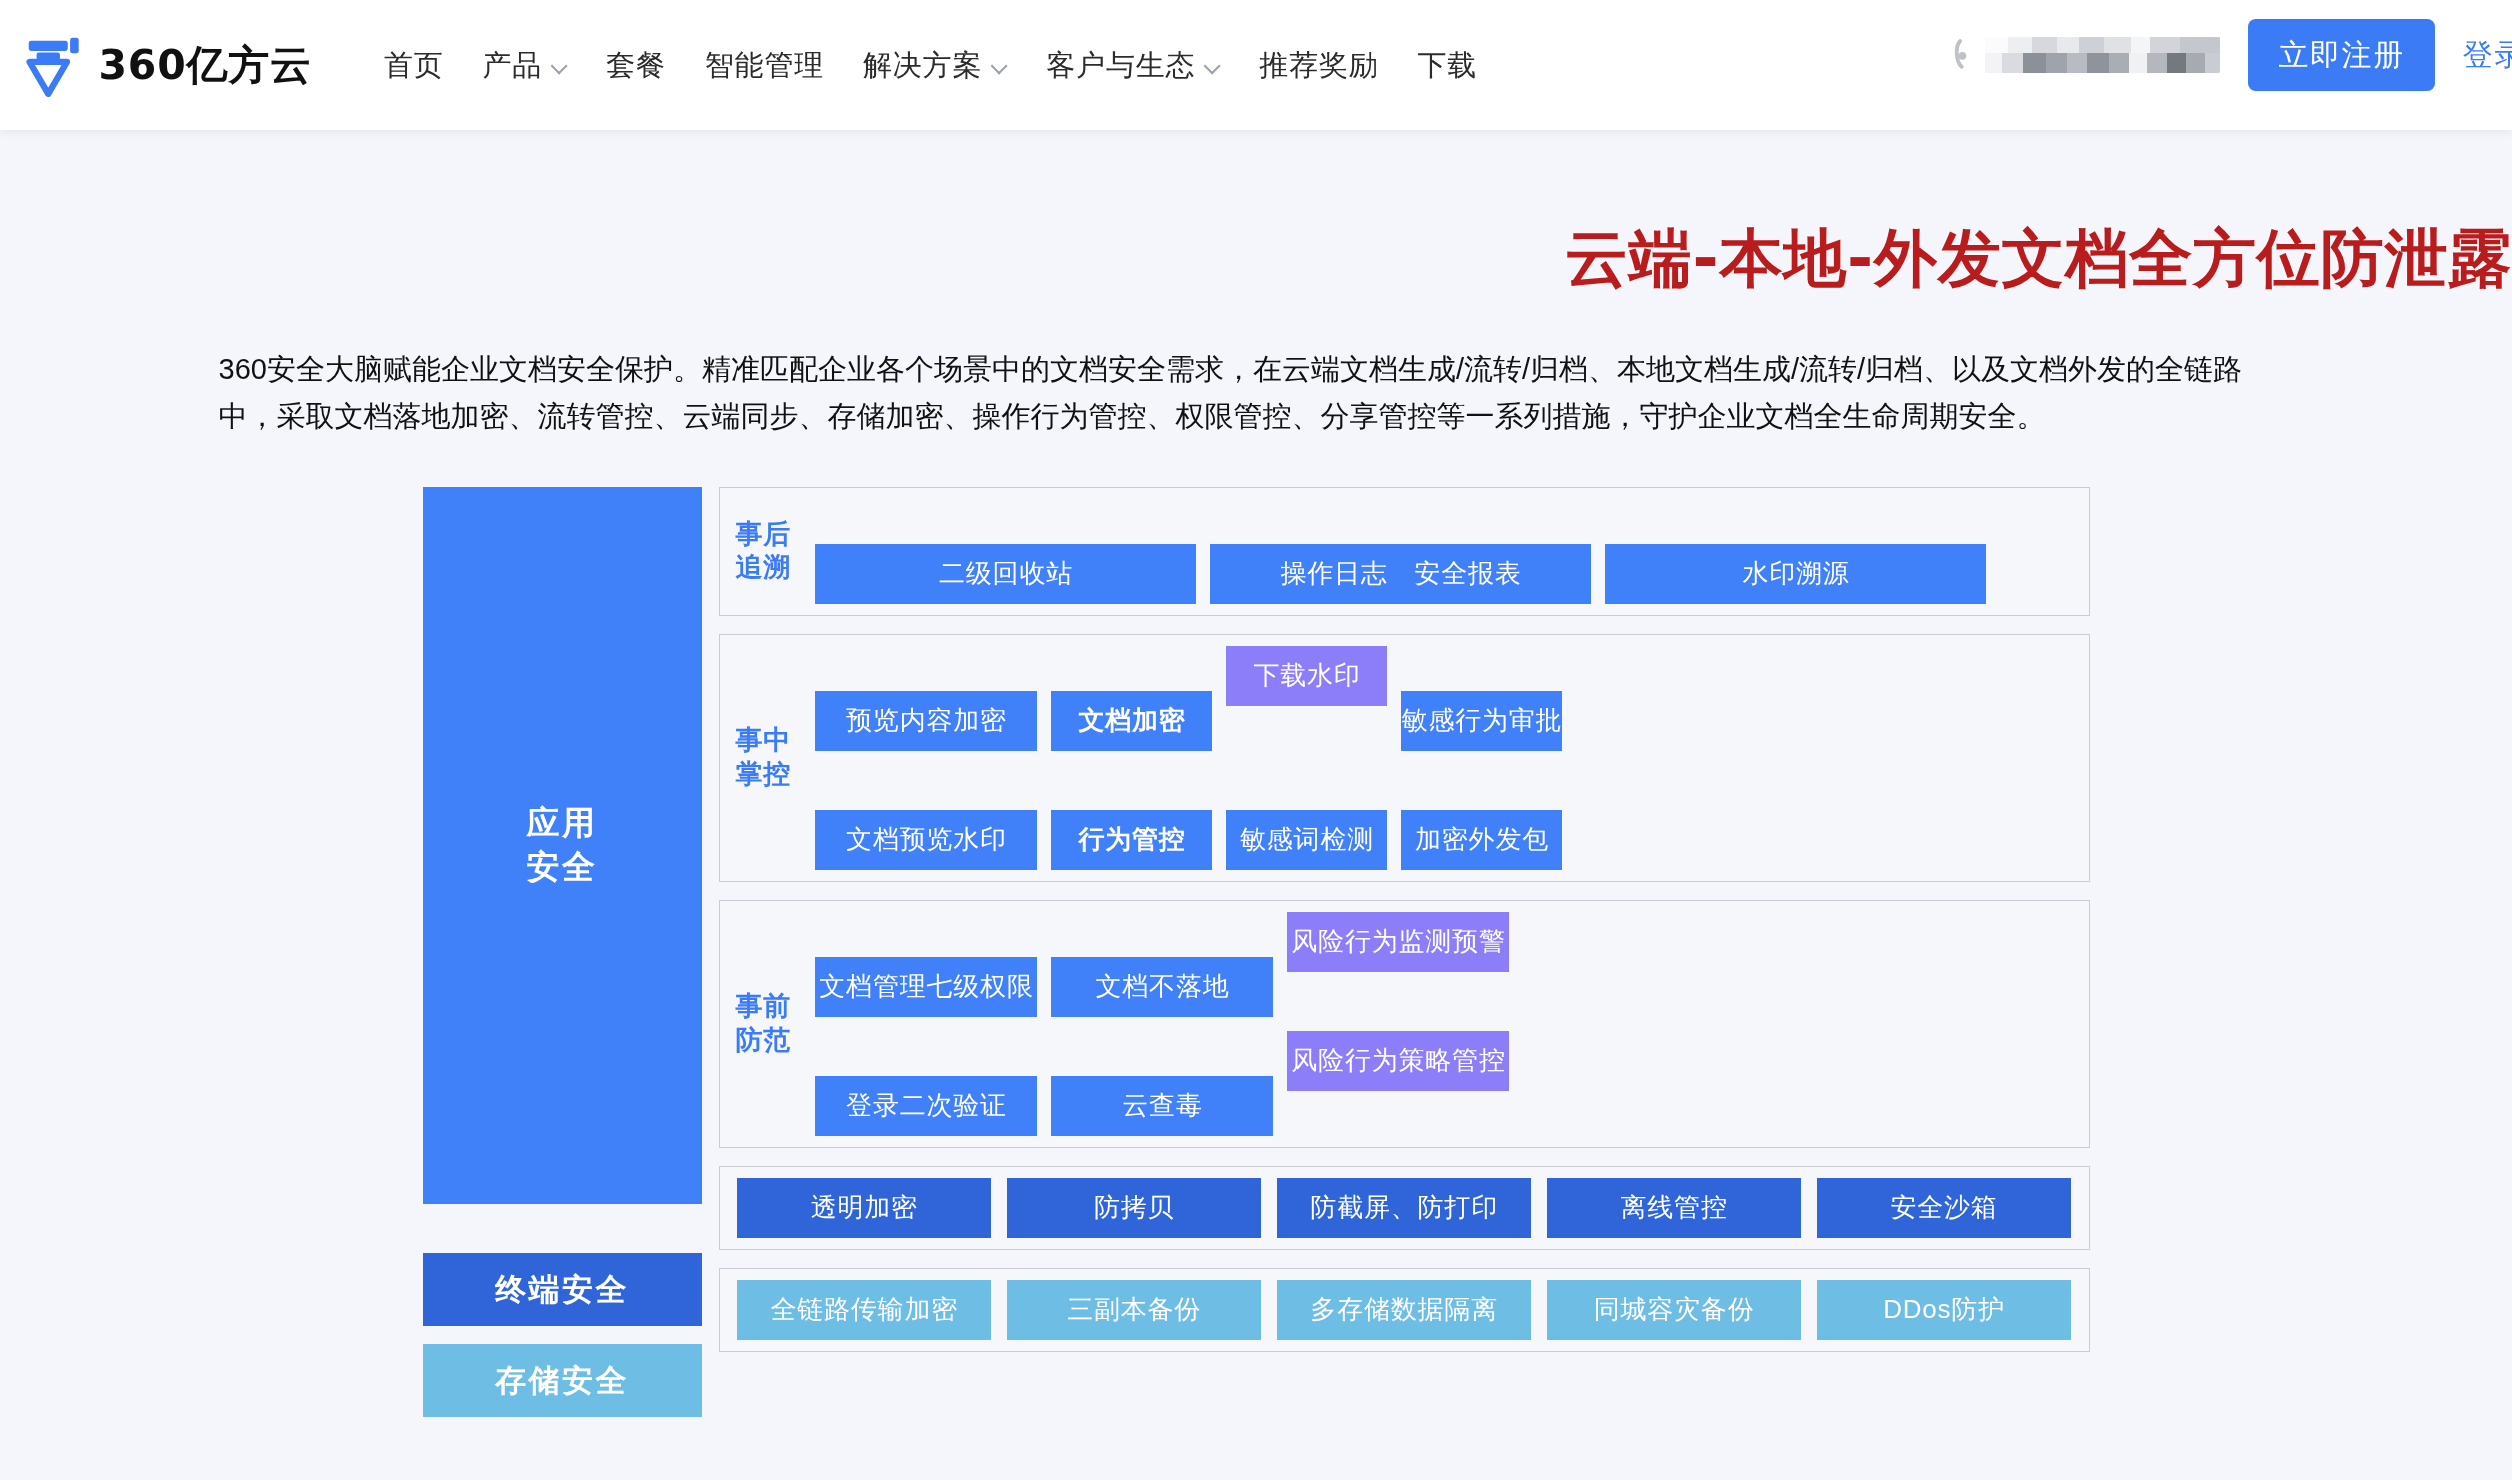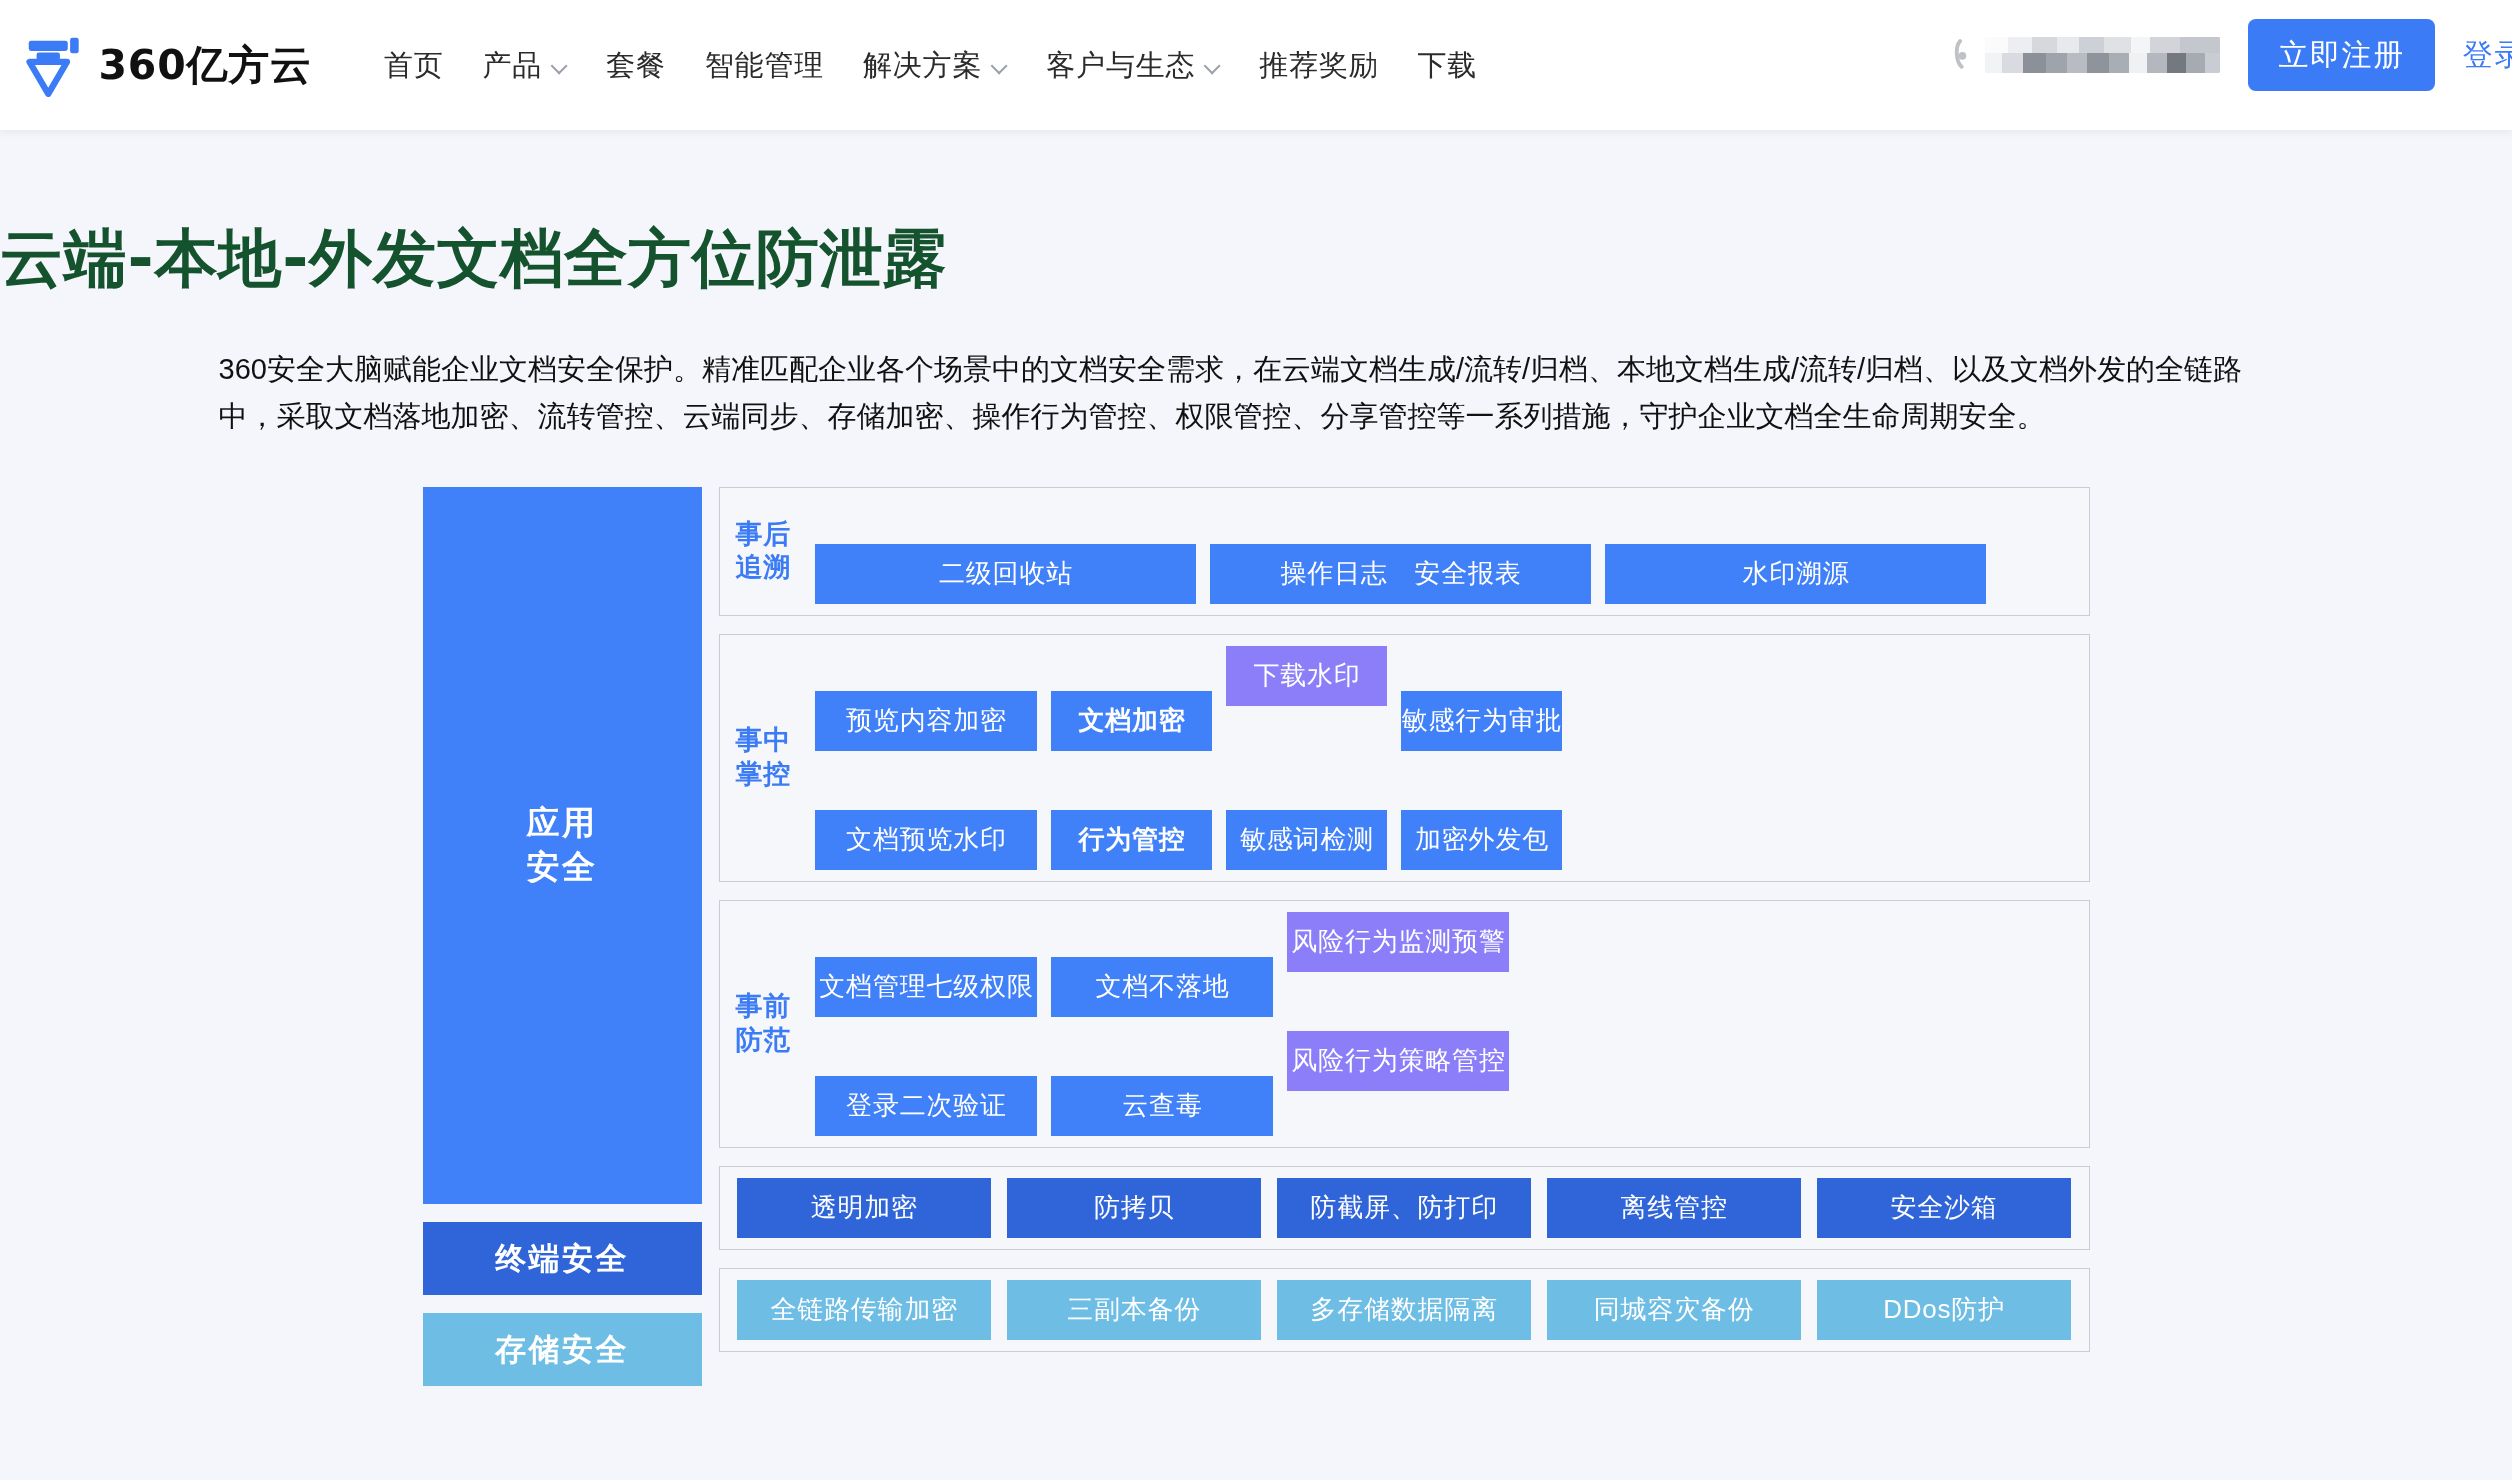--- a/index.html
+++ b/index.html
@@ -141,24 +141,24 @@
     font-size: 30px;
     margin-left: 28px;
     margin-right: -14px;
     white-space: nowrap;
     cursor: pointer;
     letter-spacing: 1.6px;
   }
 
   
   .hero-title {
-    text-align: left;
+    text-align: right;
     font-size: 63px;
     font-weight: 700;
-    color: #14532d;
+    color: #b91c1c;
     letter-spacing: 0.8px;
     margin-top: 86px;
     font-family: "DejaVu Sans", sans-serif;
   }
   .hero-desc {
     width: 2103px;
     margin: 44px auto 0 auto;
     padding: 0 14px;
     font-size: 29px;
     line-height: 1.62;
@@ -185,21 +185,21 @@
     display: flex;
     align-items: center;
     justify-content: center;
     color: #ffffff;
     font-weight: 700;
     text-align: center;
     line-height: 1.35;
     letter-spacing: 2.4px;
   }
   .left-app    { height: 717px; background: #4080f8; font-size: 33px; }
-  .left-term   { height: 73px;  background: #2f65d8; font-size: 31px; }
+  .left-term   { height: 73px;  background: #2f65d8; font-size: 31px; margin-top: 31px; }
   .left-store  { height: 73px;  background: #6ebde4; font-size: 31px; }
 
   .right-col {
     flex: 1 1 auto;
     display: flex;
     flex-direction: column;
     gap: 18px;
   }
   .panel {
     border: 1.6px solid #c9ccd2;

